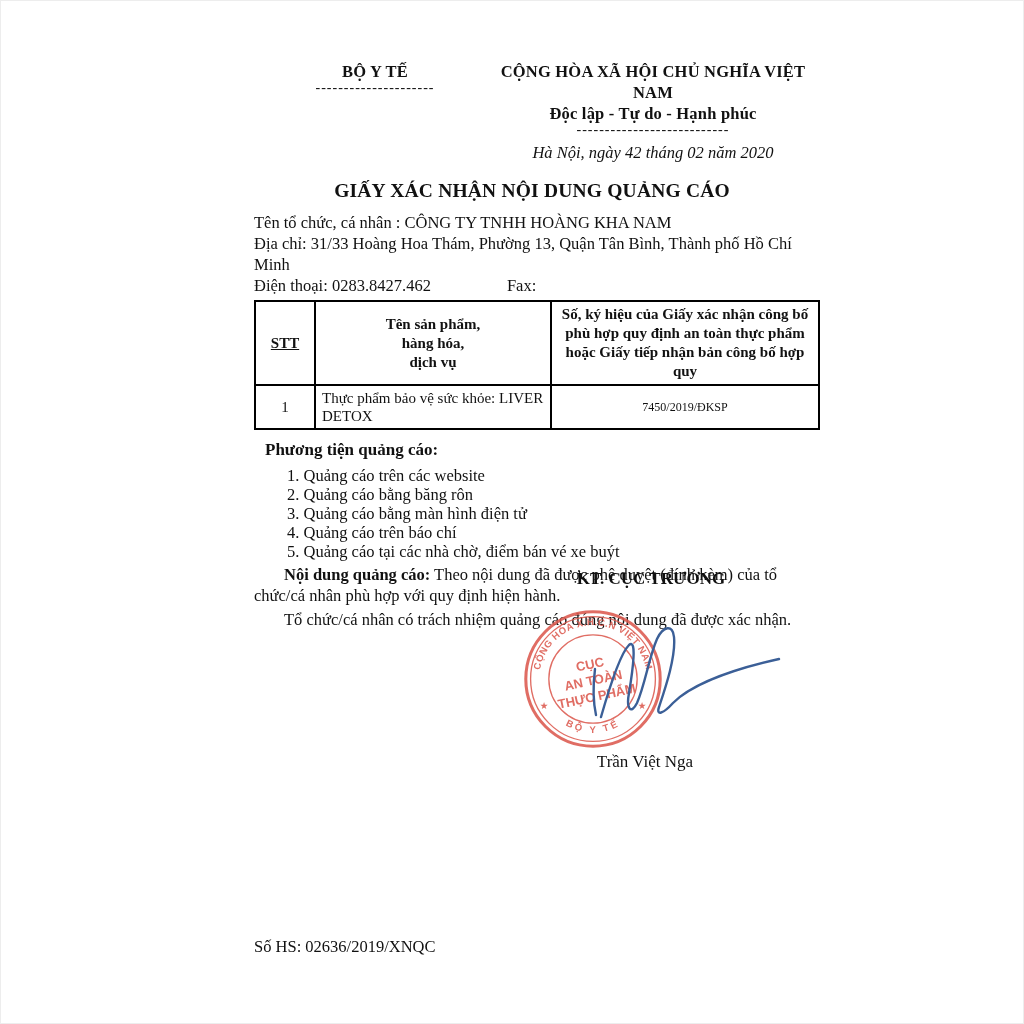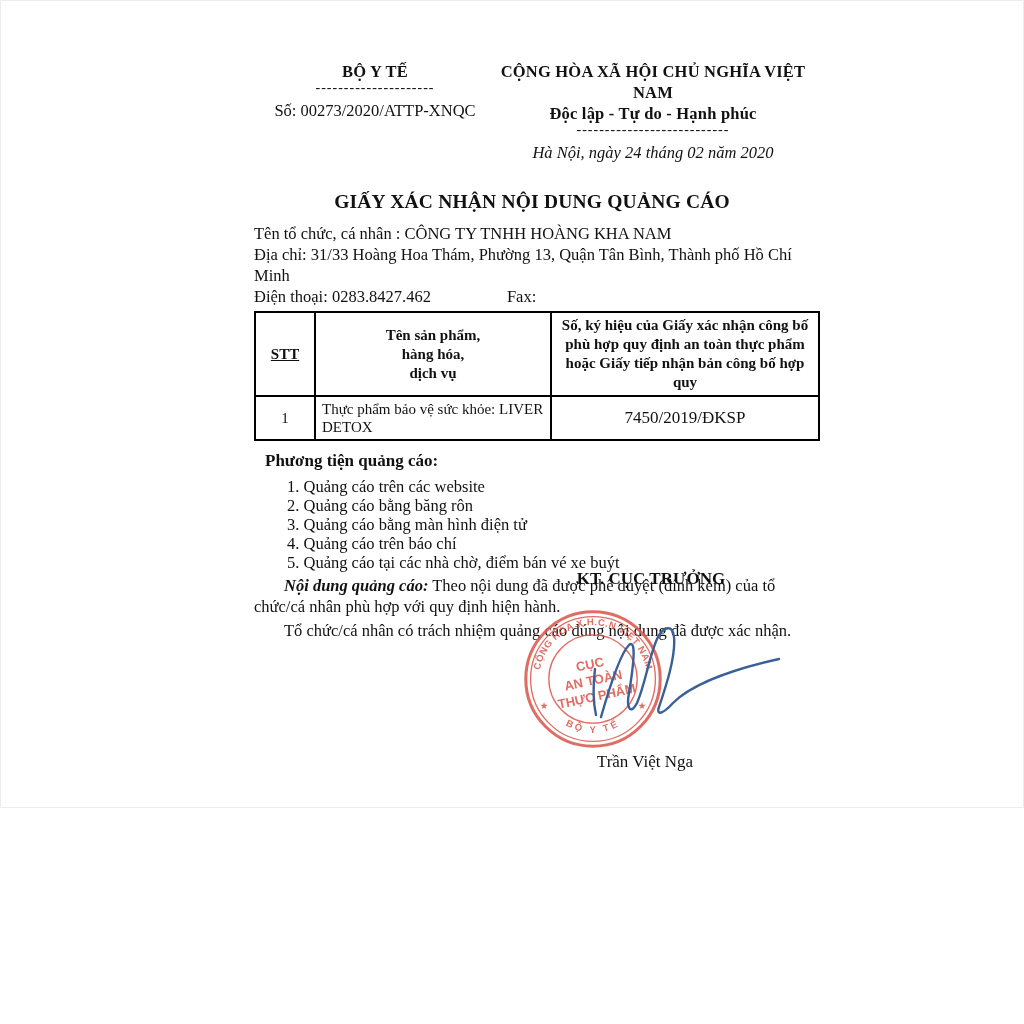--- a/index.html
+++ b/index.html
@@ -1,18 +1,18 @@
 <!DOCTYPE html>
 <html><head>
 <meta charset="utf-8">
 <style>
   html,body{margin:0;padding:0;background:#ffffff;}
   .page{
     position:relative;
-    width:1024px;height:808px;
+    width:1024px;height:1024px;
     background:#ffffff;
     box-sizing:border-box;
     border:1px solid #ededed;
     font-family:"Liberation Serif","DejaVu Serif",serif;
     color:#111111;
     overflow:hidden;
   }
   .content{
     position:absolute;
     left:253px;top:60px;
@@ -23,49 +23,49 @@
   .hdr-left{width:242px;text-align:center;}
   .hdr-right{width:314px;text-align:center;}
   .hdr b{font-size:16.5px;letter-spacing:.2px;}
   .hdr .divider{font-size:14px;line-height:12px;letter-spacing:1px;}
   .hdr .plain{font-size:16.5px;margin-top:7px;display:block;}
   .hdr .italic{font-style:italic;font-size:16.5px;margin-top:7px;display:block;}
   .hdr-line{display:block;line-height:21px;}
   
   .doc-title{
     text-align:center;font-weight:bold;font-size:19.5px;
-    margin:28px 0 10px 0;letter-spacing:.2px;
+    margin:17px 0 10px 0;letter-spacing:.2px;
   }
   
   .info p{margin:0;font-size:16.5px;line-height:21px;}
   .info .phone-row{display:flex;}
   .info .phone-row .fax{margin-left:76px;}
   
   table.cert{
     border-collapse:collapse;width:100%;margin-top:4px;
     table-layout:fixed;
   }
   table.cert th,table.cert td{
     border:2px solid #000;padding:3px 6px;
   }
   th.c-stt{width:46px;text-decoration:underline;}
   th.c-prod{width:222px;}
   th.c-cert{width:254px;margin-left:28px;}
   table.cert th{font-size:15px;font-weight:bold;text-align:center;line-height:19px;}
   .pre{white-space:pre-line;}
   td.d-stt{text-align:center;font-size:15px;}
   td.d-prod{font-size:15px;line-height:18px;}
-  td.d-cert{text-align:center;font-size:17px;}
+  td.d-cert{text-align:center;font-size:12px;}
   
   .media-heading{font-weight:bold;font-size:17px;margin:10px 0 6px 11px;}
   ul.media-list{list-style:none;margin:0;padding:0 0 0 33px;}
   ul.media-list li{font-size:16.5px;line-height:19px;}
   
   .para{font-size:16.5px;line-height:21px;margin:3px 0 0 0;text-indent:30px;}
-  .para b{font-weight:bold;font-style:italic;}
+  .para b{font-weight:bold;}
   
   .sig-title{
     position:absolute;left:500px;width:300px;text-align:center;
     font-weight:bold;font-size:17px;
   }
   .sig-kt{top:568px;}
   .sig-pho{top:592px;}
   .stamp-svg{position:absolute;left:520px;top:606px;width:144px;height:144px;}
   .sign-svg{position:absolute;left:588px;top:616px;width:200px;height:115px;}
   .sig-name{
@@ -81,27 +81,26 @@
 <body>
 
 <div class="page">
 
   <div class="content">
 
     <div class="hdr">
       <div class="hdr-left">
         <b class="hdr-line">BỘ Y TẾ</b>
         <span class="divider hdr-line">---------------------</span>
-        <span class="plain">Số:  00273/2020/ATTP-XNQC</span>
       </div>
       <div class="hdr-right">
         <b class="hdr-line">CỘNG HÒA XÃ HỘI CHỦ NGHĨA VIỆT NAM</b>
         <b class="hdr-line">Độc lập - Tự do - Hạnh phúc</b>
         <span class="divider hdr-line">---------------------------</span>
-        <span class="italic">Hà Nội, ngày 24 tháng 02 năm 2020</span>
+        <span class="italic">Hà Nội, ngày 42 tháng 02 năm 2020</span>
       </div>
     </div>
 
     <div class="doc-title">GIẤY XÁC NHẬN NỘI DUNG QUẢNG CÁO</div>
 
     <div class="info">
       <p>Tên tổ chức, cá nhân : CÔNG TY TNHH HOÀNG KHA NAM</p>
       <p>Địa chỉ: 31/33 Hoàng Hoa Thám, Phường 13, Quận Tân Bình, Thành phố Hồ Chí Minh</p>
       <p class="phone-row">
         <span>Điện thoại: 0283.8427.462</span>

